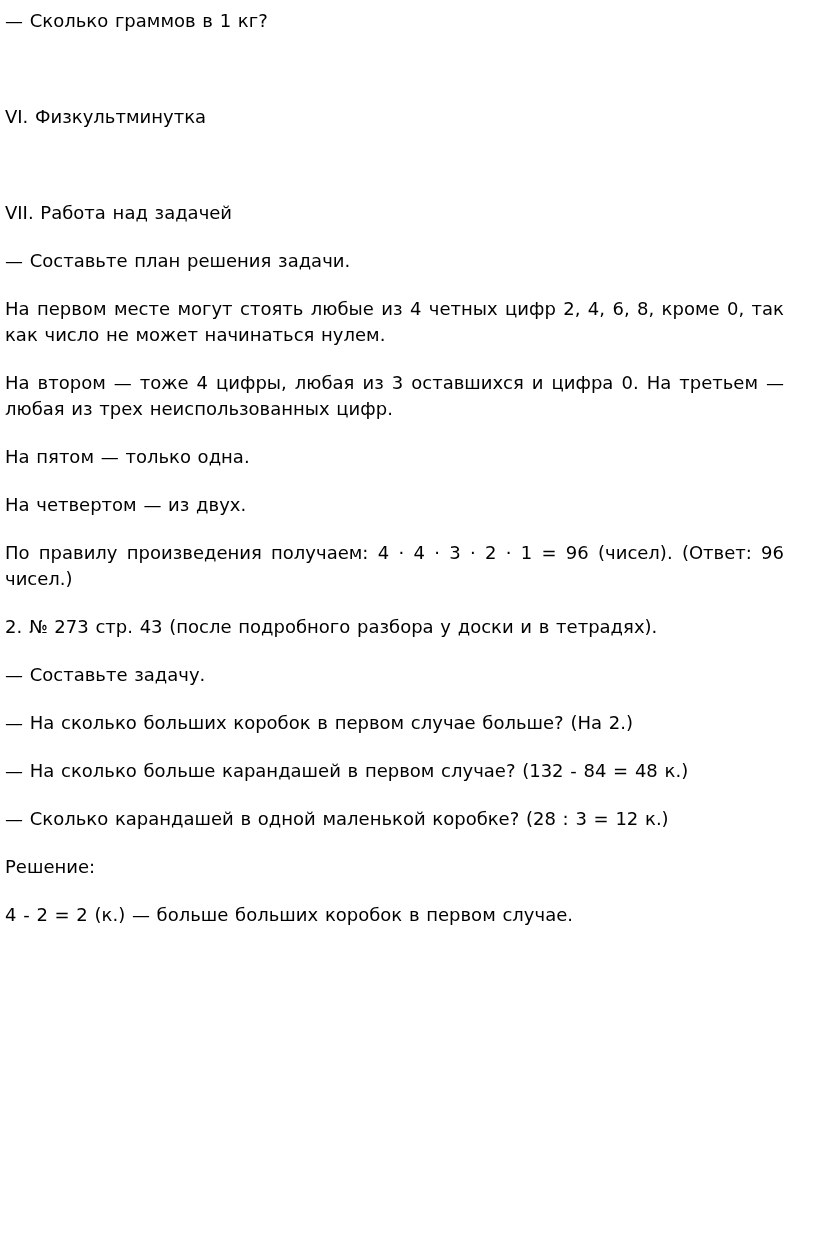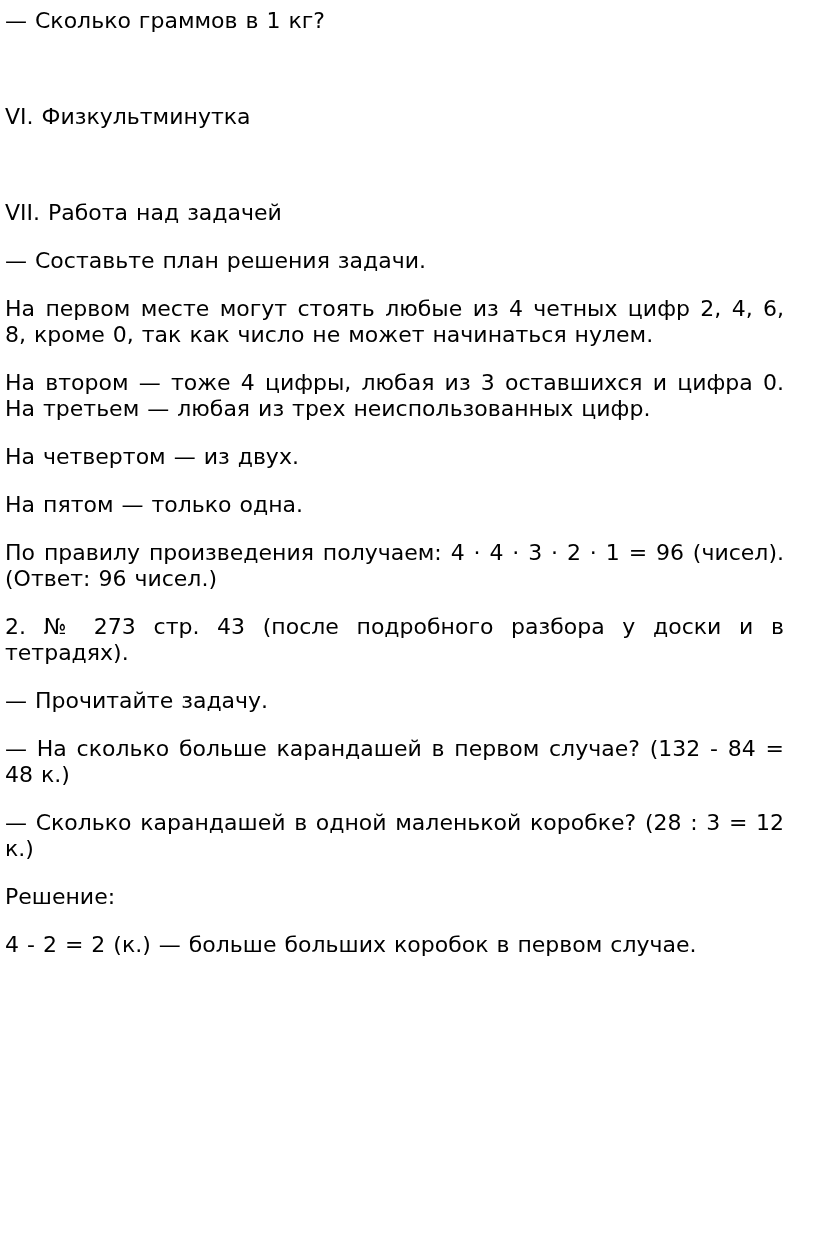--- a/index.html
+++ b/index.html
@@ -9,21 +9,21 @@
   }
   .page {
     width: 816px;
     height: 1252px;
     box-sizing: border-box;
     padding: 8px 32px 0 5px;
     overflow: hidden;
     background: #ffffff;
     color: #000000;
     font-family: "DejaVu Sans", "Liberation Sans", sans-serif;
-    font-size: 22px;
+    font-size: 18px;
     line-height: 26px;
   }
   .para {
     margin: 0 0 22px 0;
     min-height: 26px;
     text-align: justify;
     white-space: normal;
     word-spacing: 1px;
   }
 </style>
@@ -32,22 +32,23 @@
 
 <div class="page">
   <p class="para">— Сколько граммов в 1 кг?</p>
   <p class="para"></p>
   <p class="para">VI. Физкультминутка</p>
   <p class="para"></p>
   <p class="para">VII. Работа над задачей</p>
   <p class="para">— Составьте план решения задачи.</p>
   <p class="para">На первом месте могут стоять любые из 4 четных цифр 2, 4, 6, 8, кроме 0, так как число не может начинаться нулем.</p>
   <p class="para">На втором — тоже 4 цифры, любая из 3 оставшихся и цифра 0. На третьем — любая из трех неиспользованных цифр.</p>
+  <p class="para">На пятом — только одна.</p>
   <p class="para">На четвертом — из двух.</p>
-  <p class="para">На пятом — только одна.</p>
   <p class="para">По правилу произведения получаем: 4 · 4 · 3 · 2 · 1 = 96 (чисел). (Ответ: 96 чисел.)</p>
   <p class="para">2. № 273 стр. 43 (после подробного разбора у доски и в тетрадях).</p>
-  <p class="para">— Прочитайте задачу.</p>
+  <p class="para">— Составьте задачу.</p>
+  <p class="para">— На сколько больших коробок в первом случае больше? (На 2.)</p>
   <p class="para">— На сколько больше карандашей в первом случае? (132 - 84 = 48 к.)</p>
   <p class="para">— Сколько карандашей в одной маленькой коробке? (28 : 3 = 12 к.)</p>
   <p class="para">Решение:</p>
   <p class="para">4 - 2 = 2 (к.) — больше больших коробок в первом случае.</p>
 </div>
 
 </body></html>

